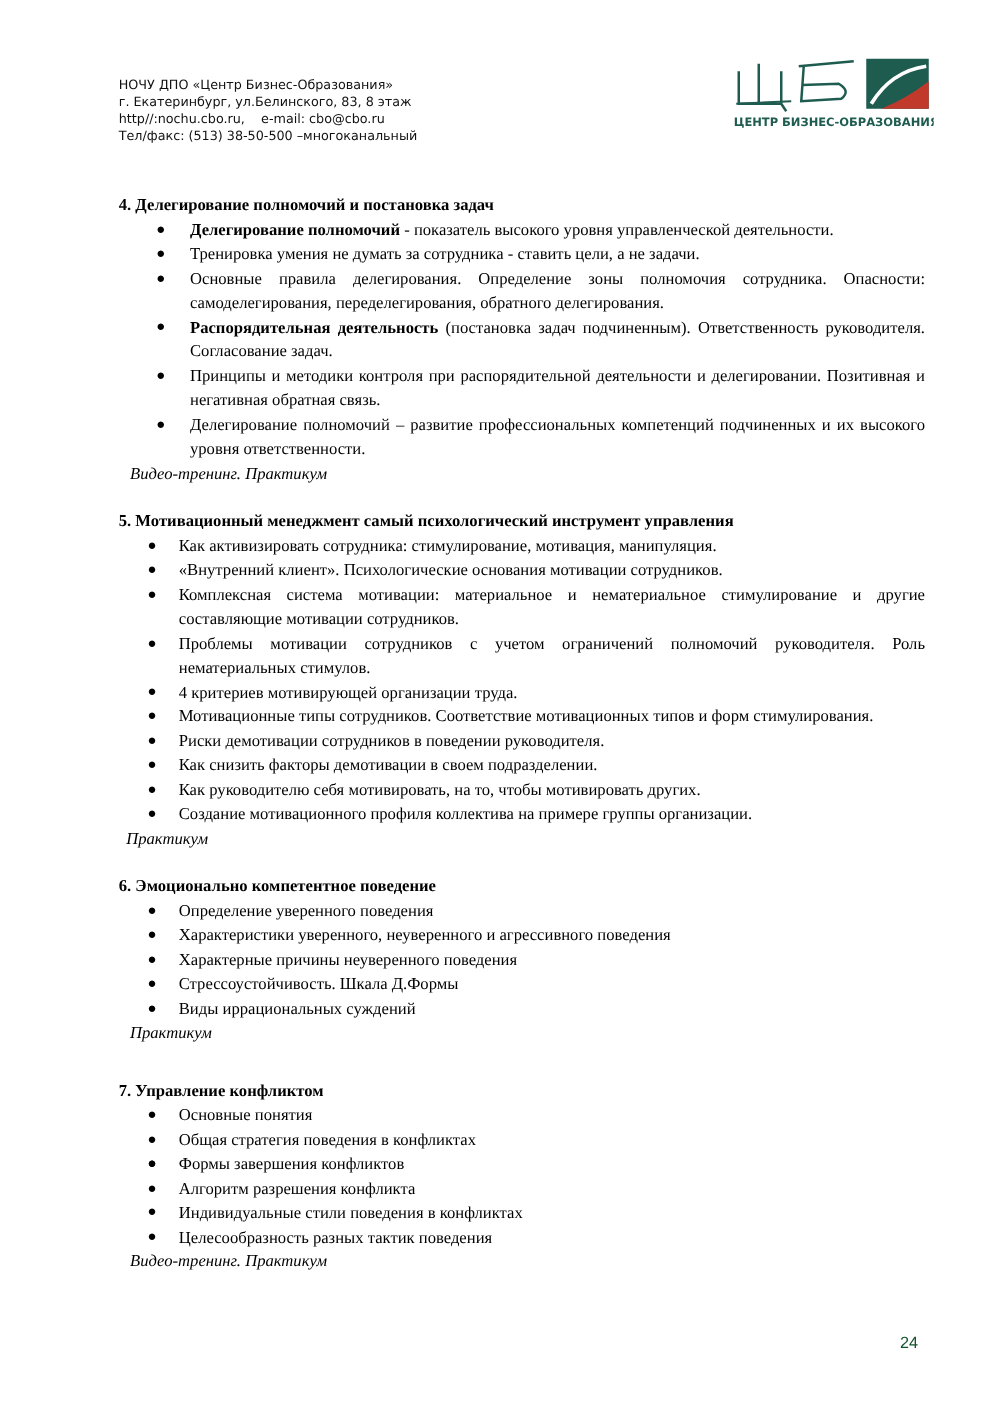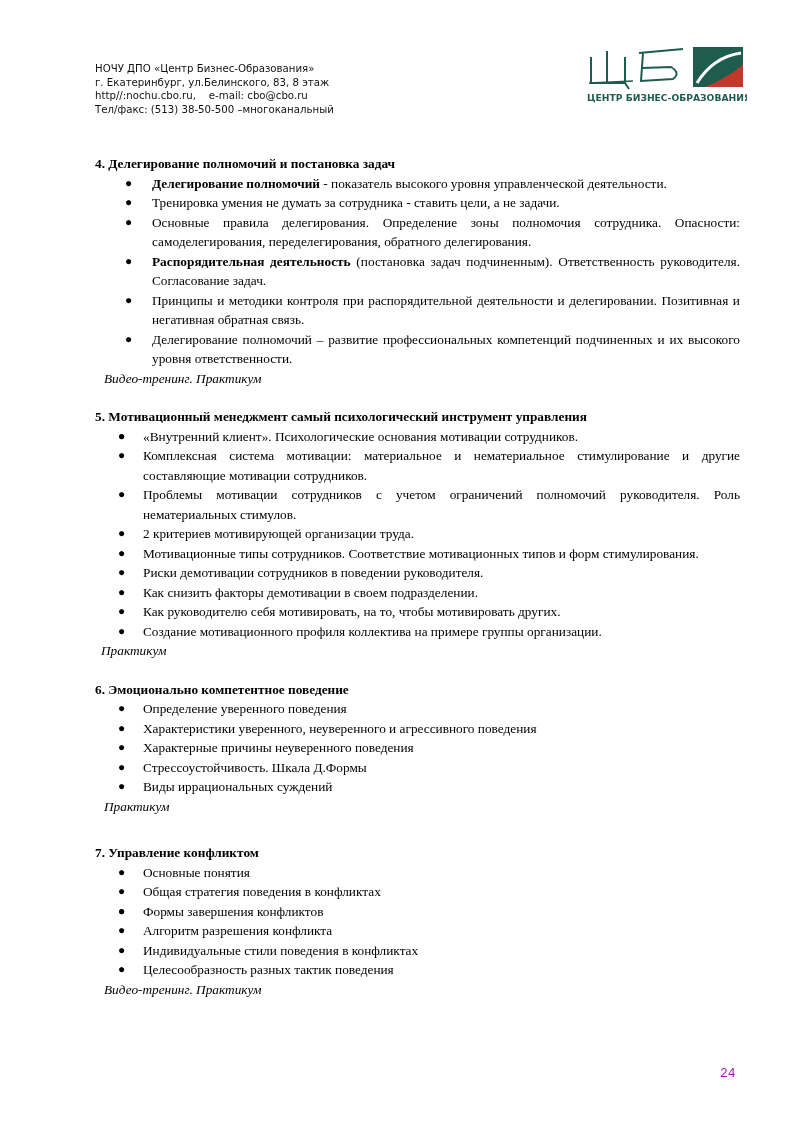--- a/index.html
+++ b/index.html
@@ -24,21 +24,21 @@
   ul.s5 li .bullet { left: 23px; }
   ul.items li .bullet { position: absolute; top: 0; font-size: 12px; }
   .practice { font-weight: normal; font-style: italic; margin: 0; }
   .p-indent1 { padding-left: 9px; }
   .p-indent2 { padding-left: 6px; }
   .p-indent3 { padding-left: 9px; }
   .gap { height: 19px; }
   .gap2 { height: 27px; }
   .page-num {
     position: absolute; left: 720px; top: 1066px;
-    font-family: Liberation Mono, monospace; font-size: 13px; color: #a21caf;
+    font-family: Liberation Sans, sans-serif; font-size: 13px; color: #14532d;
   }
   b.lead { font-weight: bold; }
 </style>
 </head>
 <body>
 
 <div class="header-text"><div>НОЧУ ДПО «Центр Бизнес-Образования»</div><div>г. Екатеринбург, ул.Белинского, 83, 8 этаж</div><div>http//:nochu.cbo.ru,    e-mail: cbo@cbo.ru</div><div>Тел/факс: (513) 38-50-500 –многоканальный</div></div>
 
 <div class="logo">
   <svg width="162" height="62" viewBox="0 0 162 62">
@@ -68,25 +68,25 @@
       <li><span class="bullet">●</span><span>Делегирование полномочий – развитие профессиональных компетенций подчиненных и  их высокого уровня ответственности.</span></li>
     </ul>
     <p class="practice p-indent1">Видео-тренинг. Практикум</p>
   </div>
 
   <div class="gap"></div>
 
   <div>
     <p class="sec-title">5.  Мотивационный менеджмент самый психологический инструмент управления</p>
     <ul class="items s5">
-      <li><span class="bullet">●</span></li>
+      <li><span class="bullet">●</span><span>Как активизировать сотрудника: стимулирование, мотивация, манипуляция.</span></li>
       <li><span class="bullet">●</span><span>«Внутренний клиент». Психологические основания мотивации сотрудников.</span></li>
       <li><span class="bullet">●</span><span>Комплексная система мотивации: материальное и нематериальное стимулирование и другие составляющие мотивации сотрудников.</span></li>
       <li><span class="bullet">●</span><span>Проблемы мотивации сотрудников с учетом ограничений полномочий руководителя. Роль нематериальных стимулов.</span></li>
-      <li><span class="bullet">●</span><span>2 критериев мотивирующей организации труда.</span></li>
+      <li><span class="bullet">●</span><span>4 критериев мотивирующей организации труда.</span></li>
       <li><span class="bullet">●</span><span>Мотивационные типы сотрудников. Соответствие мотивационных типов и форм стимулирования.</span></li>
       <li><span class="bullet">●</span><span>Риски демотивации сотрудников в поведении руководителя.</span></li>
       <li><span class="bullet">●</span><span>Как снизить факторы демотивации в своем подразделении.</span></li>
       <li><span class="bullet">●</span><span>Как руководителю себя мотивировать, на то, чтобы мотивировать других.</span></li>
       <li><span class="bullet">●</span><span>Создание мотивационного профиля коллектива на примере группы организации.</span></li>
     </ul>
     <p class="practice p-indent2">Практикум</p>
   </div>
 
   <div class="gap"></div>

